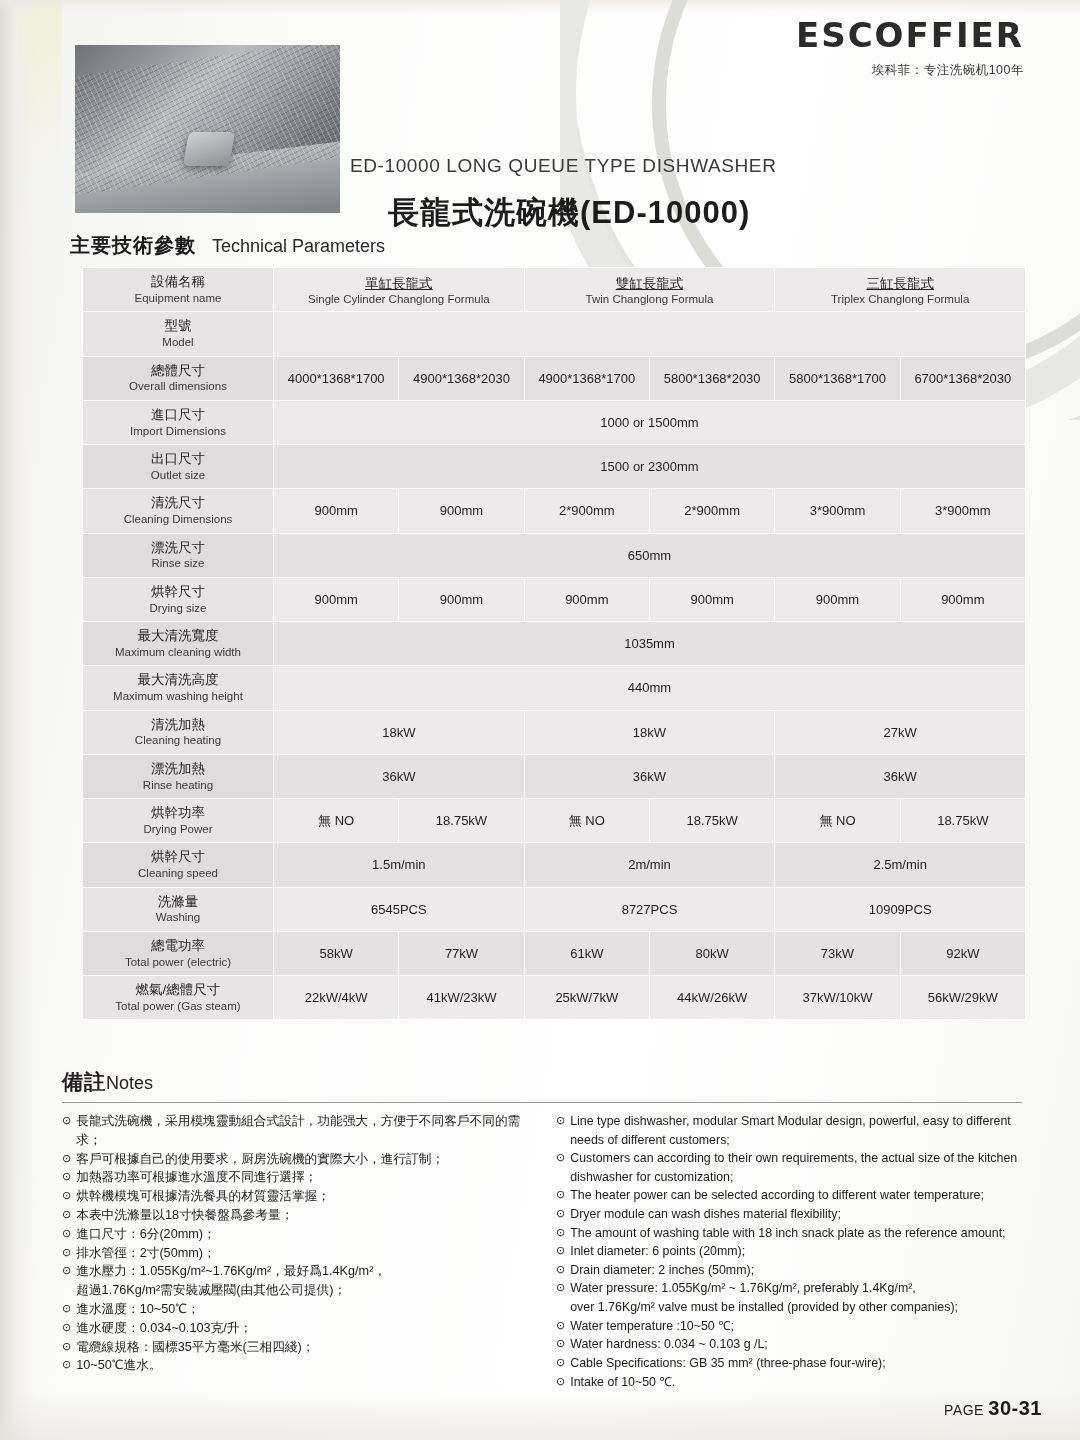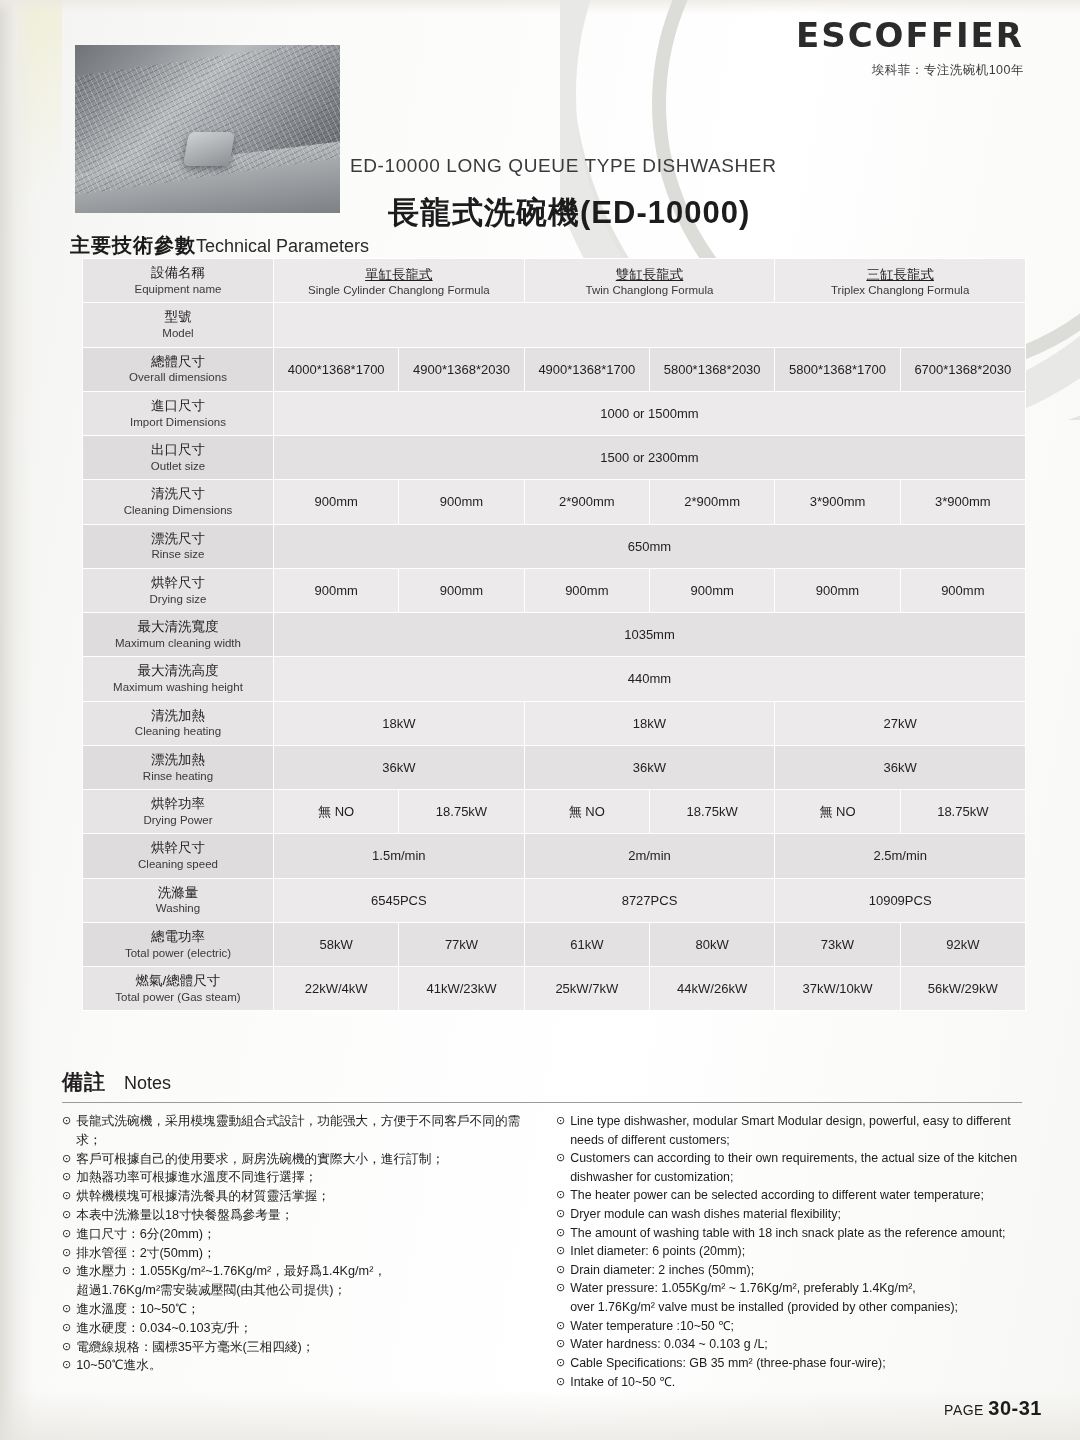--- a/index.html
+++ b/index.html
@@ -137,37 +137,38 @@
     letter-spacing: 1px;
     margin-left: 40px;
   }
 
   .section-head {
     position: absolute;
     left: 70px;
     top: 232px;
     display: flex;
     align-items: baseline;
+    gap: 16px;
   }
   .section-head .cn {
     font-size: 20px;
     font-weight: bold;
     color: #1b1b1b;
     letter-spacing: 1px;
   }
   .section-head .en {
     font-size: 18px;
     color: #2a2a2a;
   }
 
   
   table.params {
     position: absolute;
     left: 82px;
-    top: 258px;
+    top: 267px;
     width: 944px;
     border-collapse: collapse;
     font-size: 13px;
   }
   table.params td {
     border: 1px solid #ffffff;
     text-align: center;
     vertical-align: middle;
     padding: 6px 2px;
     background: #eceaea;
@@ -186,21 +187,20 @@
   td.grp .cn { display: block; font-size: 13.5px; text-decoration: underline; }
   td.grp .en { display: block; font-size: 11.5px; color: #3a3a3a; }
 
   
   .notes-head {
     position: absolute;
     left: 62px;
     top: 1068px;
     display: flex;
     align-items: baseline;
-    gap: 18px;
   }
   .notes-head .cn { font-size: 21px; font-weight: bold; letter-spacing: 1px; }
   .notes-head .en { font-size: 18px; }
 
   .notes-rule {
     position: absolute;
     left: 62px;
     top: 1102px;
     width: 960px;
     height: 1px;

